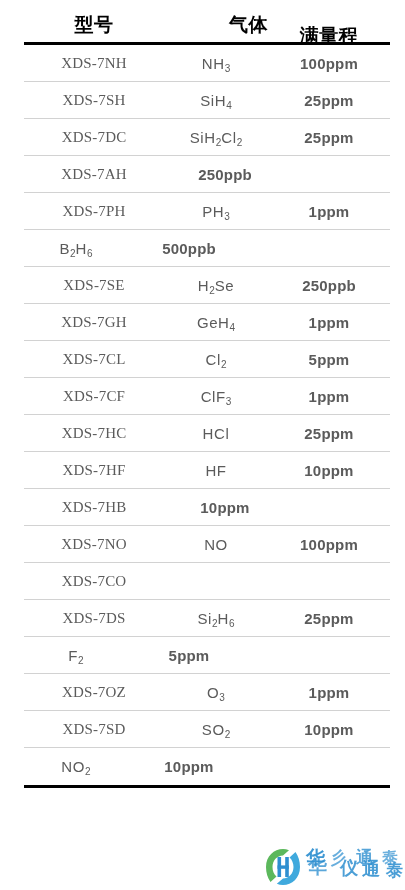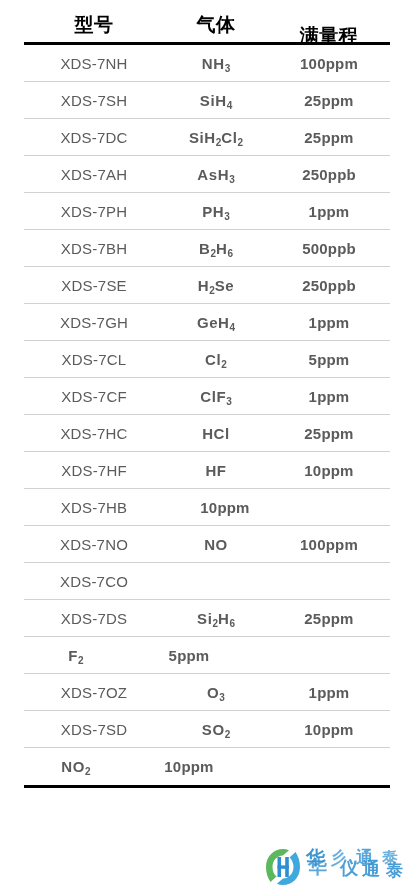--- a/index.html
+++ b/index.html
@@ -40,21 +40,21 @@
   }
   .th {
     font-size: 19px;
     font-weight: bold;
     color: #000000;
     text-align: center;
     letter-spacing: 0.5px;
     line-height: 1;
   }
   .th-model   { width: 140px; }
-  .th-gas     { width: 104px; }
+  .th-gas     { width: 104px; text-align: right; }
   .th-range   { width: 122px; margin-top: 23px; }
 
   .rule-top {
     height: 3px;
     background: #000000;
     width: 366px;
   }
   .rule-bottom {
     height: 3px;
     background: #000000;
@@ -73,22 +73,22 @@
   }
   .row:last-child { border-bottom: none; }
 
   .cell {
     text-align: center;
     font-size: 15px;
     color: #5b5b5b;
     line-height: 1;
     white-space: nowrap;
   }
-  .c-model { width: 140px; letter-spacing: 0.2px; }
-  .c-gas   { width: 104px; letter-spacing: 0.6px; font-weight: bold; }
+  .c-model { width: 140px; letter-spacing: 0.2px; font-family: Liberation Serif, serif; }
+  .c-gas   { width: 104px; letter-spacing: 0.6px; }
   .c-range { width: 122px; letter-spacing: 0.2px; font-weight: bold; }
 
   .cell sub {
     font-size: 10px;
     vertical-align: baseline;
     position: relative;
     top: 3px;
     letter-spacing: 0;
   }
 
@@ -157,30 +157,28 @@
           <div class="cell c-gas">SiH<sub>4</sub></div>
           <div class="cell c-range">25ppm</div>
         </div>
         <div class="row">
           <div class="cell c-model">XDS-7DC</div>
           <div class="cell c-gas">SiH<sub>2</sub>Cl<sub>2</sub></div>
           <div class="cell c-range">25ppm</div>
         </div>
         <div class="row">
           <div class="cell c-model">XDS-7AH</div>
-          <div class="cell c-gas">AsH<sub>3</sub></div>
           <div class="cell c-range">250ppb</div>
         </div>
         <div class="row">
           <div class="cell c-model">XDS-7PH</div>
           <div class="cell c-gas">PH<sub>3</sub></div>
           <div class="cell c-range">1ppm</div>
         </div>
         <div class="row">
-          <div class="cell c-model">XDS-7BH</div>
           <div class="cell c-gas">B<sub>2</sub>H<sub>6</sub></div>
           <div class="cell c-range">500ppb</div>
         </div>
         <div class="row">
           <div class="cell c-model">XDS-7SE</div>
           <div class="cell c-gas">H<sub>2</sub>Se</div>
           <div class="cell c-range">250ppb</div>
         </div>
         <div class="row">
           <div class="cell c-model">XDS-7GH</div>

